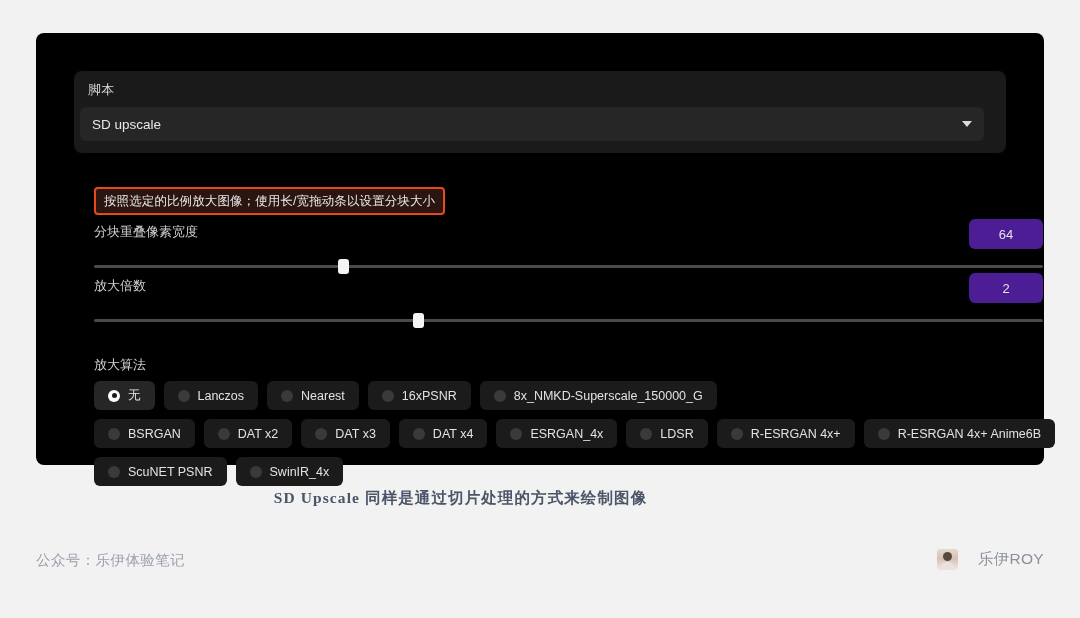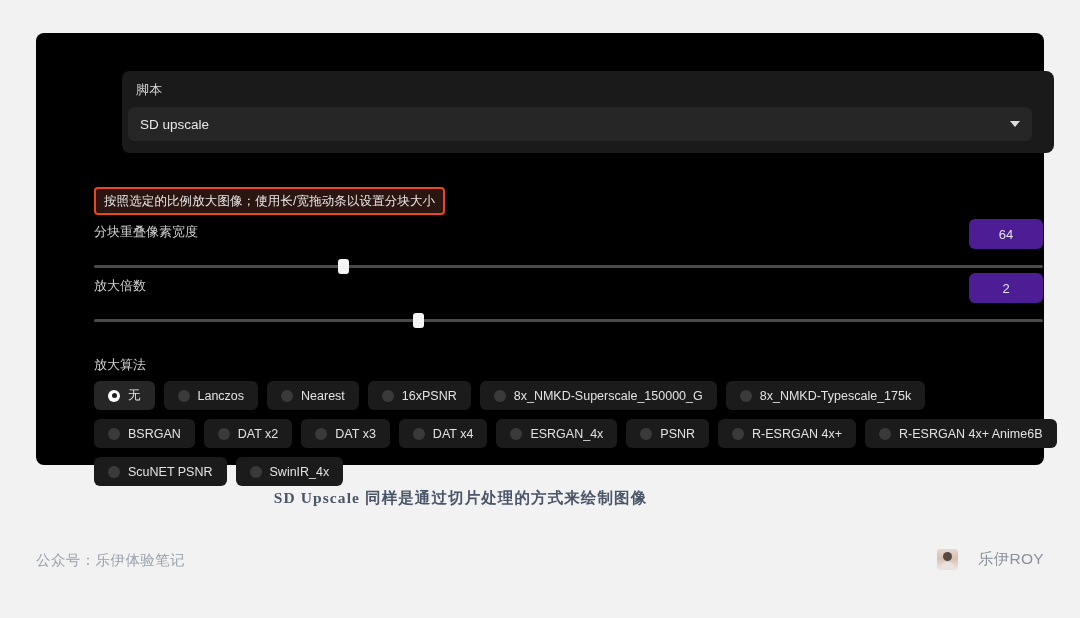--- a/index.html
+++ b/index.html
@@ -31,21 +31,20 @@
   .script-card {
     position: absolute;
     left: 38px;
     top: 38px;
     width: 932px;
     height: 82px;
     background: #1a1a1a;
     border-radius: 8px;
     box-sizing: border-box;
     padding: 10px 14px 0 14px;
-    margin-left: 48px;
   }
   .script-label {
     color: #d6d6d6;
     font-size: 13px;
     line-height: 18px;
     letter-spacing: 0.2px;
   }
   .script-select {
     position: absolute;
     left: 6px;
@@ -309,24 +308,20 @@
             <span class="radio-text">Nearest</span>
           </div>
           <div class="radio-chip">
             <span class="radio-dot"></span>
             <span class="radio-text">16xPSNR</span>
           </div>
           <div class="radio-chip">
             <span class="radio-dot"></span>
             <span class="radio-text">8x_NMKD-Superscale_150000_G</span>
           </div>
-          <div class="radio-chip">
-            <span class="radio-dot"></span>
-            <span class="radio-text">8x_NMKD-Typescale_175k</span>
-          </div>
         </div>
         <div class="radio-row">
           <div class="radio-chip">
             <span class="radio-dot"></span>
             <span class="radio-text">BSRGAN</span>
           </div>
           <div class="radio-chip">
             <span class="radio-dot"></span>
             <span class="radio-text">DAT x2</span>
           </div>
@@ -337,21 +332,21 @@
           <div class="radio-chip">
             <span class="radio-dot"></span>
             <span class="radio-text">DAT x4</span>
           </div>
           <div class="radio-chip">
             <span class="radio-dot"></span>
             <span class="radio-text">ESRGAN_4x</span>
           </div>
           <div class="radio-chip">
             <span class="radio-dot"></span>
-            <span class="radio-text">PSNR</span>
+            <span class="radio-text">LDSR</span>
           </div>
           <div class="radio-chip">
             <span class="radio-dot"></span>
             <span class="radio-text">R-ESRGAN 4x+</span>
           </div>
           <div class="radio-chip">
             <span class="radio-dot"></span>
             <span class="radio-text">R-ESRGAN 4x+ Anime6B</span>
           </div>
         </div>

